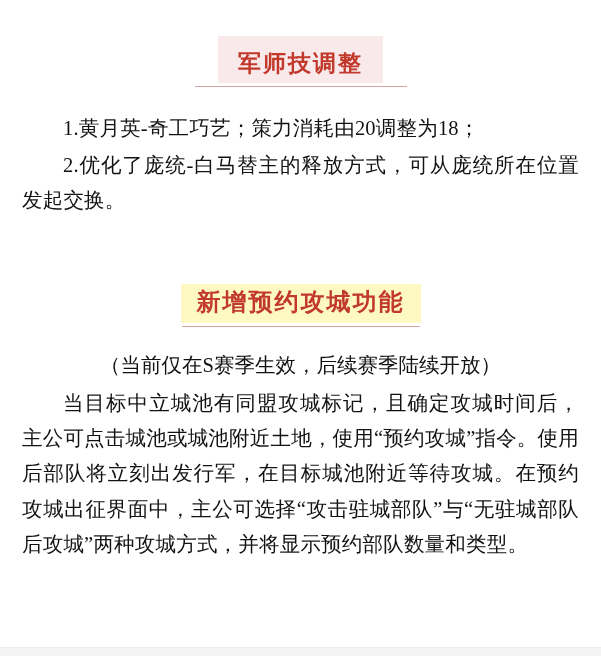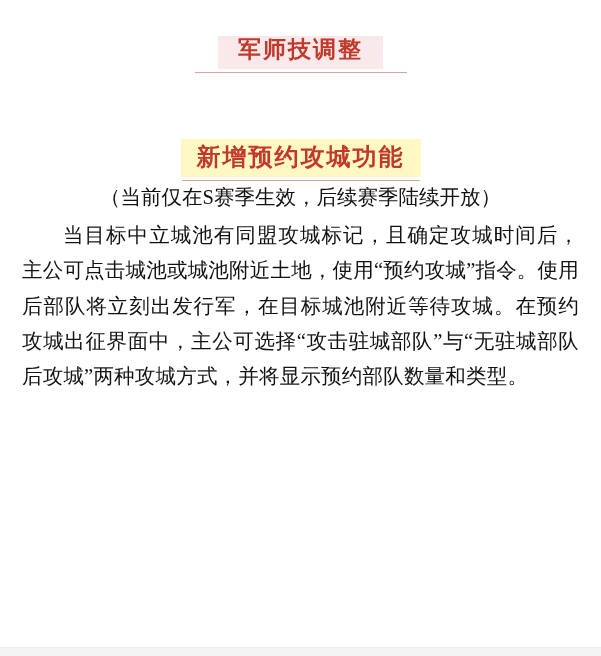--- a/index.html
+++ b/index.html
@@ -44,21 +44,21 @@
     white-space: nowrap;
   }
   .heading-rule {
     width: 212px;
     height: 1px;
     background: #d8a3a3;
     margin: 3px auto 0 auto;
   }
 
   .heading1 { margin-top: 36px; }
-  .heading1 .heading-band { padding: 0 20px 5px 20px; }
+  .heading1 .heading-band { padding: 14px 20px 5px 20px; }
 
   .heading2 { margin-top: 66px; }
   .heading2 .heading-band { background: #fef9c3; padding: 4px 16px 6px 16px; }
   .heading2 .heading-text { font-size: 24px; }
   .heading2 .heading-rule { width: 238px; }
 
   
   p.body {
     font-size: 20.5px;
     line-height: 1.72;
@@ -69,20 +69,21 @@
     text-justify: inter-ideograph;
   }
   .list-block {
     margin-top: 24px;
   }
   .list-block p.body {
     text-indent: 2em;
     margin-bottom: 2px;
   }
   .note {
+    margin-top: 22px;
     text-align: center;
     font-size: 20.5px;
     line-height: 1.6;
     color: #121212;
   }
   .para-block {
     margin-top: 4px;
   }
   .para-block p.body {
     text-indent: 2em;
@@ -107,20 +108,24 @@
 
 <div class="page">
 
   <div class="heading-wrap heading1">
     <span class="heading-band">
       <span class="heading-text">军师技调整</span>
     </span>
     <div class="heading-rule"></div>
   </div>
 
+  <div class="list-block">
+    <p class="body">1.黄月英-奇工巧艺；策力消耗由20调整为18；</p>
+    <p class="body">2.优化了庞统-白马替主的释放方式，可从庞统所在位置发起交换。</p>
+  </div>
 
   <div class="heading-wrap heading2">
     <span class="heading-band">
       <span class="heading-text">新增预约攻城功能</span>
     </span>
     <div class="heading-rule"></div>
   </div>
 
   <div class="note">（当前仅在S赛季生效，后续赛季陆续开放）</div>
 

